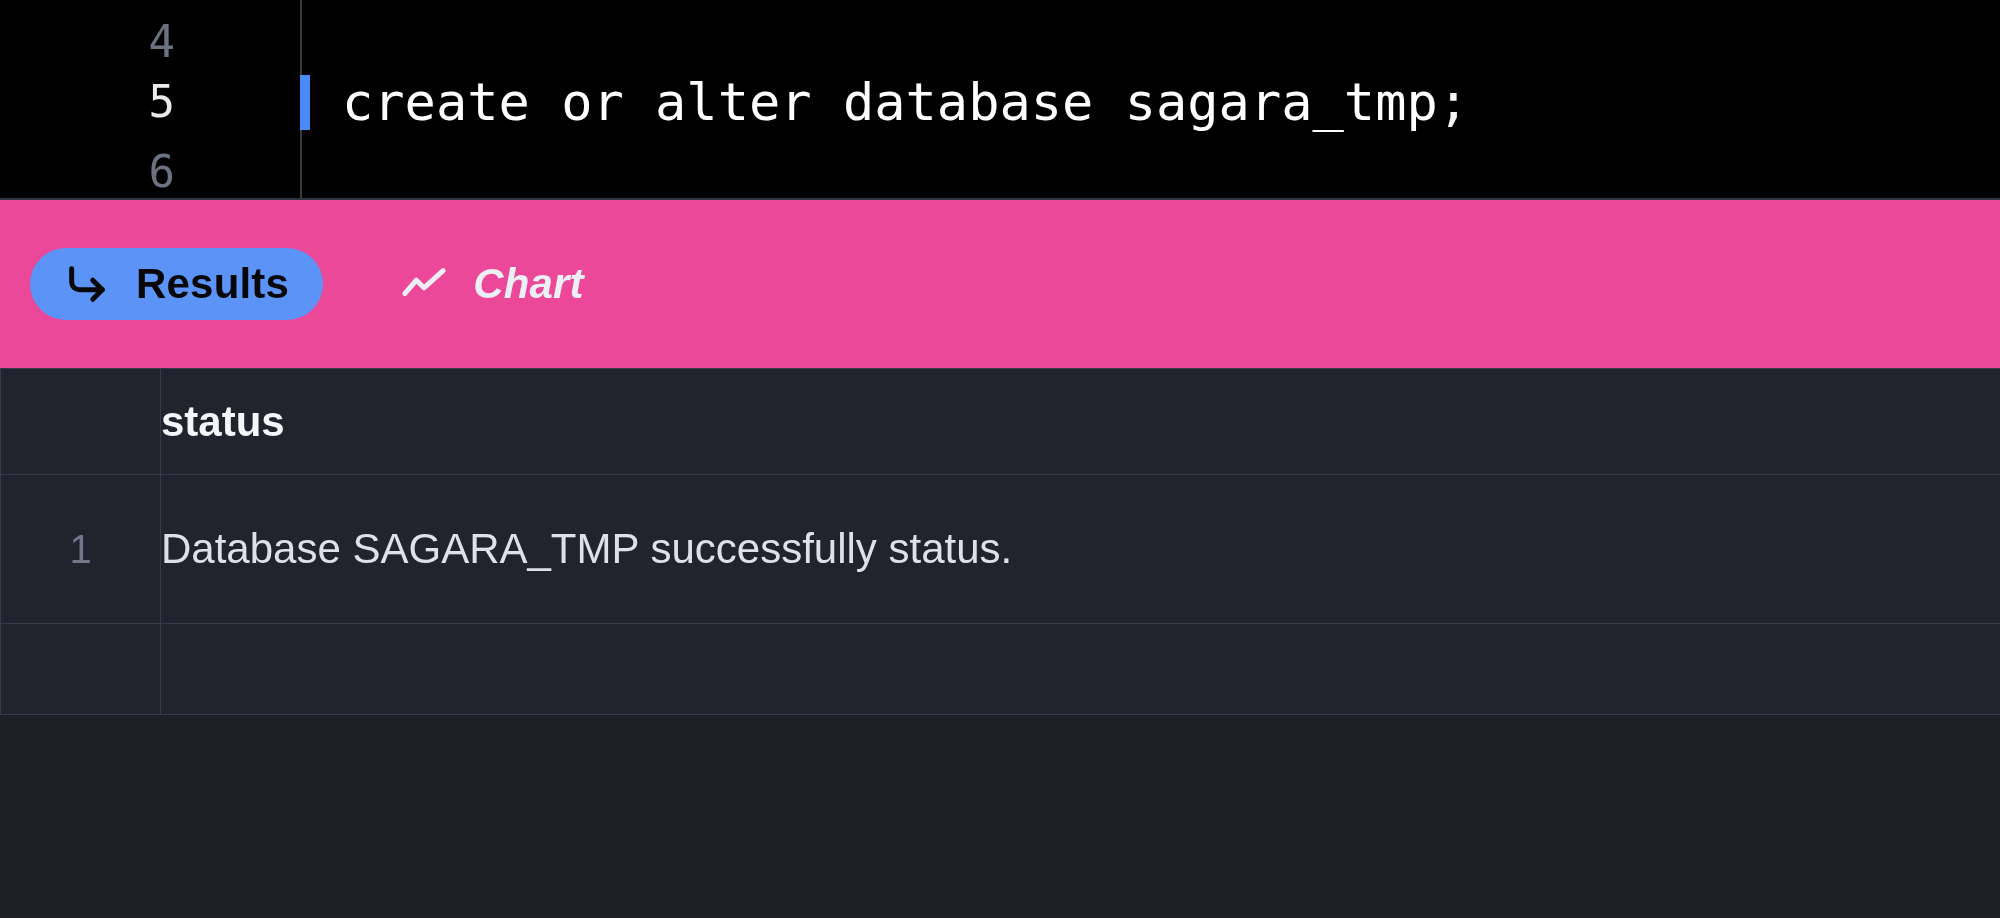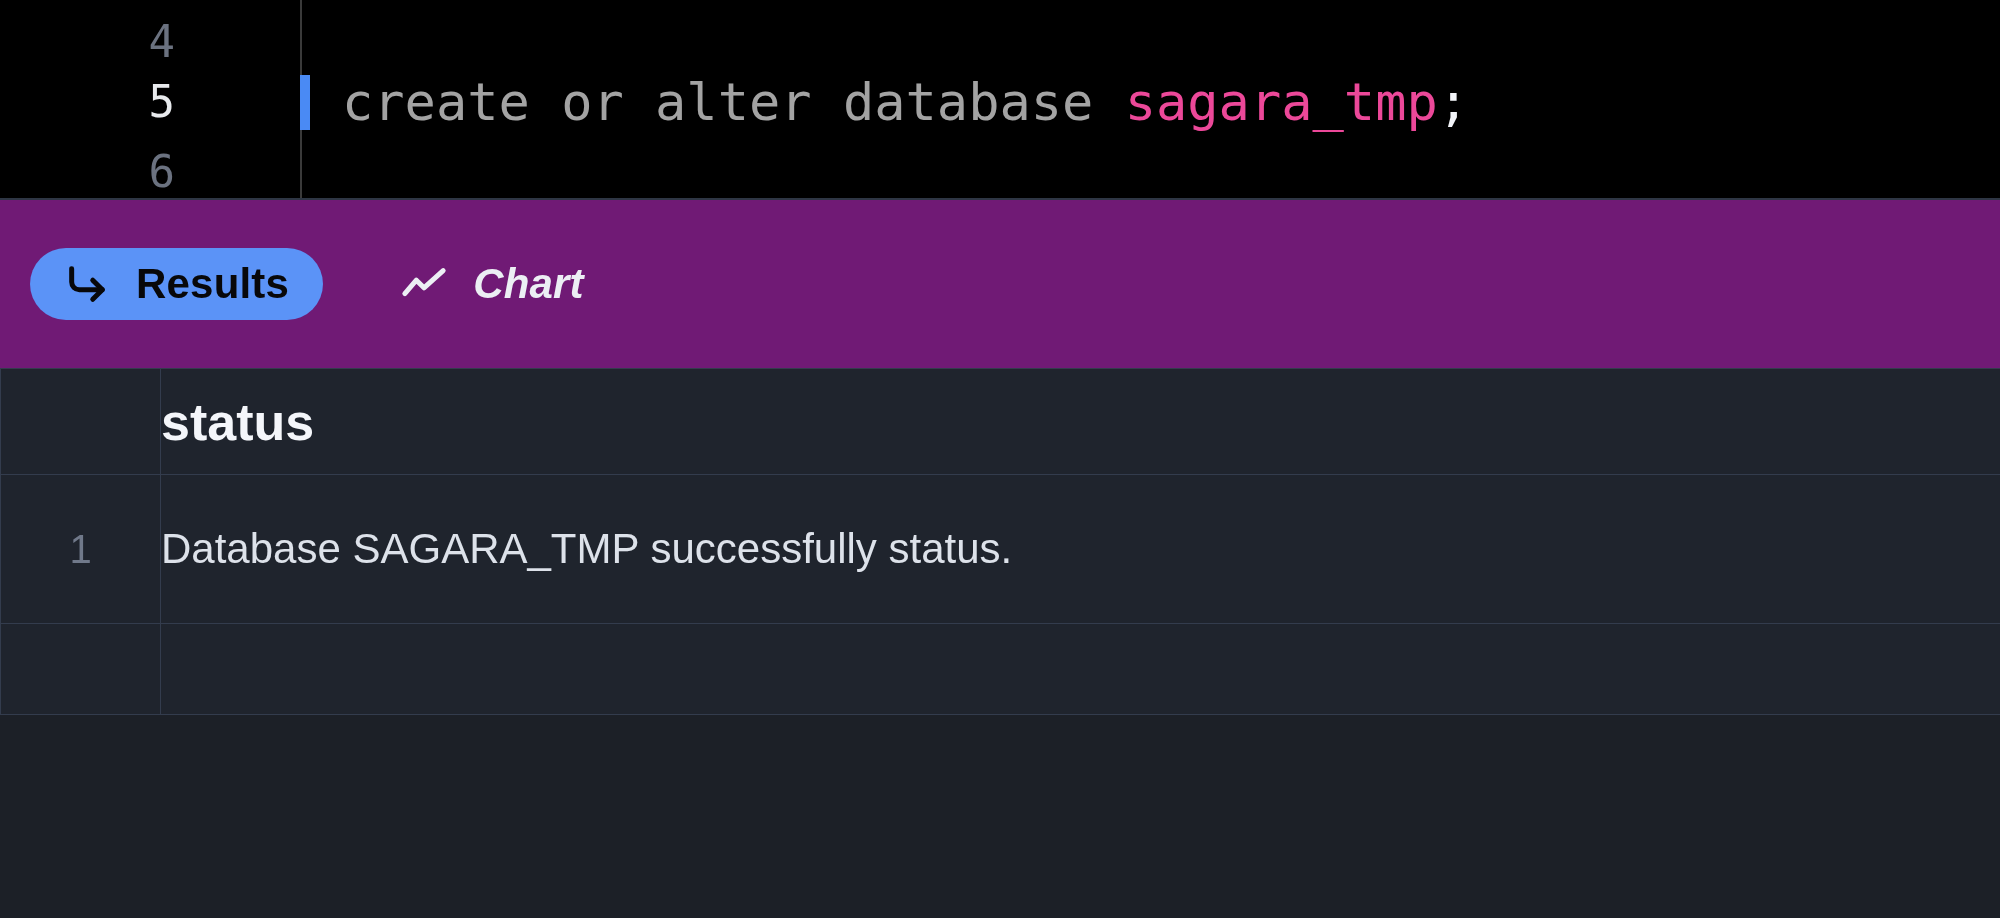--- a/index.html
+++ b/index.html
@@ -72,30 +72,30 @@
   .code-line {
     position: absolute;
     left: 42px;
     top: 72px;
     font-family: "DejaVu Sans Mono", "Liberation Mono", monospace;
     font-size: 52px;
     line-height: 60px;
     white-space: pre;
     letter-spacing: 0px;
   }
-  .tok-kw  { color: #a3a3a3; }
-  .tok-id  { color: #ec4899; }
+  .tok-kw  { color: #ffffff; }
+  .tok-id  { color: #ffffff; }
   .tok-pun { color: #f2f4f8; }
 
   
   .tabbar {
     position: relative;
     width: 2000px;
     height: 168px;
-    background: #701a75;
+    background: #ec4899;
     box-sizing: border-box;
   }
   .tabs {
     position: absolute;
     left: 30px;
     top: 48px;
     display: flex;
     align-items: center;
     gap: 44px;
   }
@@ -151,21 +151,21 @@
     background: #1f242d;
   }
   .col-idx { width: 160px; }
   .col-val { width: 1840px; }
 
   th.hdr-idx { height: 105px; }
   th.hdr-val {
     height: 105px;
     text-align: left;
     padding-left: 52px;
-    font-size: 52px;
+    font-size: 42px;
     font-weight: bold;
     color: #f4f6fa;
   }
   td.cell-idx {
     height: 148px;
     text-align: center;
     font-size: 40px;
     color: #70798a;
   }
   td.cell-val {

